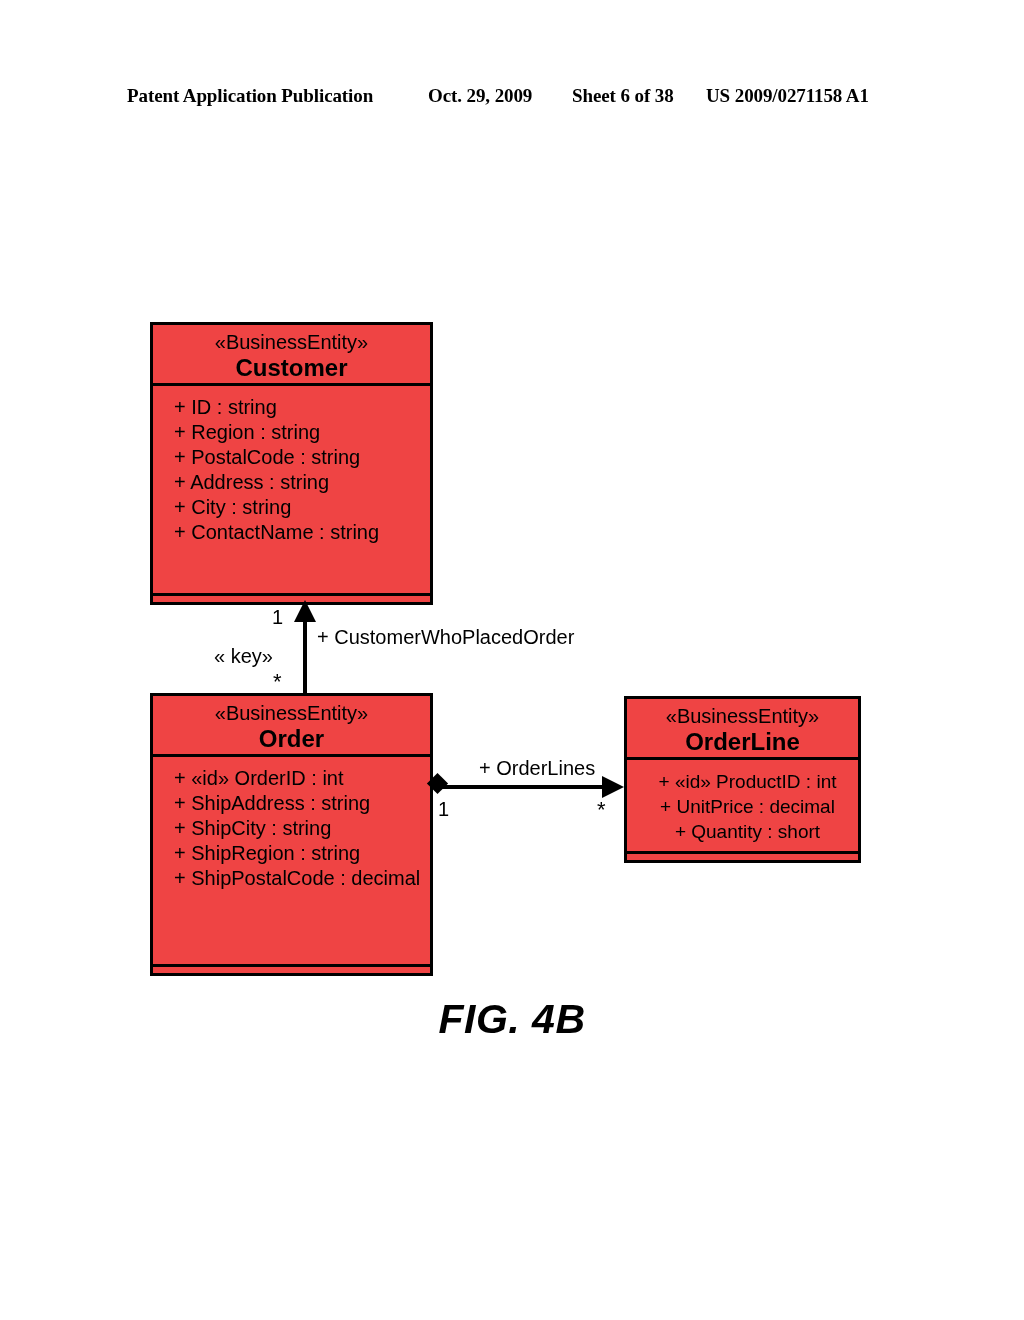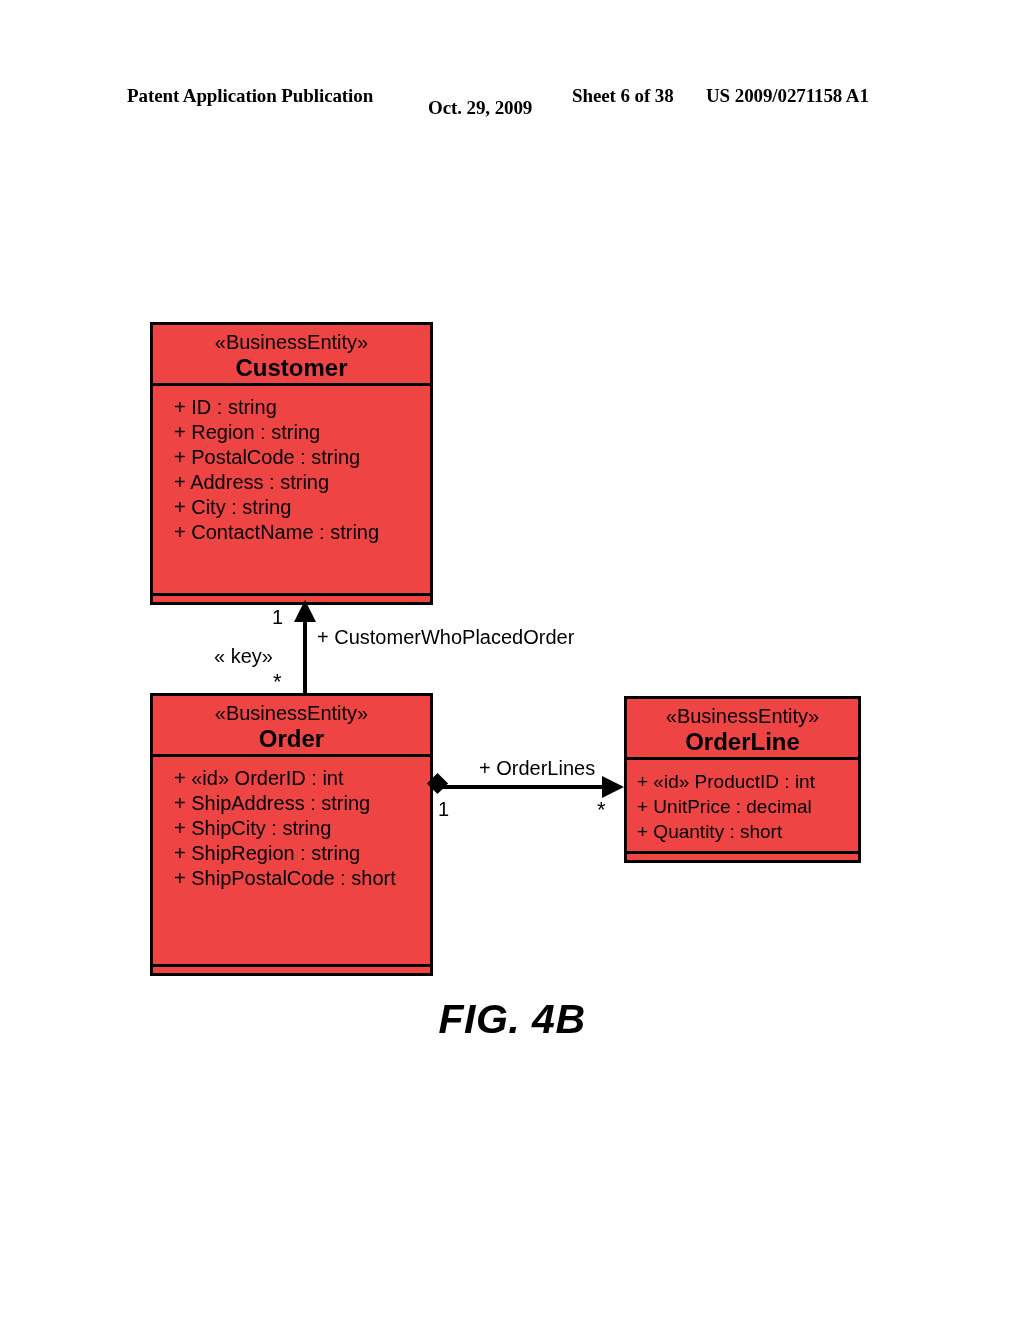--- a/index.html
+++ b/index.html
@@ -24,21 +24,21 @@
     width: 1024px;
     height: 28px;
     font-family: "Liberation Serif", serif;
     font-weight: bold;
     font-size: 19px;
     letter-spacing: -0.1px;
     white-space: nowrap;
   }
   .pat-header > span { position: absolute; top: 0; }
   .hdr-pub   { left: 127px; }
-  .hdr-date  { left: 428px; margin-top: 12px; }
+  .hdr-date  { left: 428px; }
   .hdr-sheet { left: 572px; }
   .hdr-num   { left: 706px; }
 
   
   .diagram {
     position: absolute;
     left: 0;
     top: 0;
     width: 1024px;
     height: 1320px;
@@ -87,21 +87,21 @@
     height: 9px;
   }
 
   
   #class-customer  { left: 150px; top: 322px; width: 283px; height: 283px; }
   #class-customer .uml-title { height: 61px; }
   #class-order     { left: 150px; top: 693px; width: 283px; height: 283px; }
   #class-order .uml-title { height: 61px; }
   #class-orderline { left: 624px; top: 696px; width: 237px; height: 167px; }
   #class-orderline .uml-title { height: 61px; }
-  #class-orderline .uml-attr { font-size: 19px; line-height: 25px; padding-left: 10px; }
+  #class-orderline .uml-attr { font-size: 19px; line-height: 25px; padding-left: 10px; text-align: center; }
 
   
   .conn-line {
     position: absolute;
     background: #000000;
   }
   
   #assoc-co-line {
     left: 303px;
     top: 607px;
@@ -205,21 +205,21 @@
   <div class="uml-class" id="class-order">
     <div class="uml-title">
       <span class="uml-stereo">«BusinessEntity»</span>
       <span class="uml-name">Order</span>
     </div>
     <div class="uml-attrs">
       <div class="uml-attr">+ «id» OrderID : int</div>
       <div class="uml-attr">+ ShipAddress : string</div>
       <div class="uml-attr">+ ShipCity : string</div>
       <div class="uml-attr">+ ShipRegion : string</div>
-      <div class="uml-attr">+ ShipPostalCode : short</div>
+      <div class="uml-attr">+ ShipPostalCode : decimal</div>
     </div>
     <div class="uml-ops"></div>
   </div>
 
   <div class="uml-class" id="class-orderline">
     <div class="uml-title">
       <span class="uml-stereo">«BusinessEntity»</span>
       <span class="uml-name">OrderLine</span>
     </div>
     <div class="uml-attrs">

